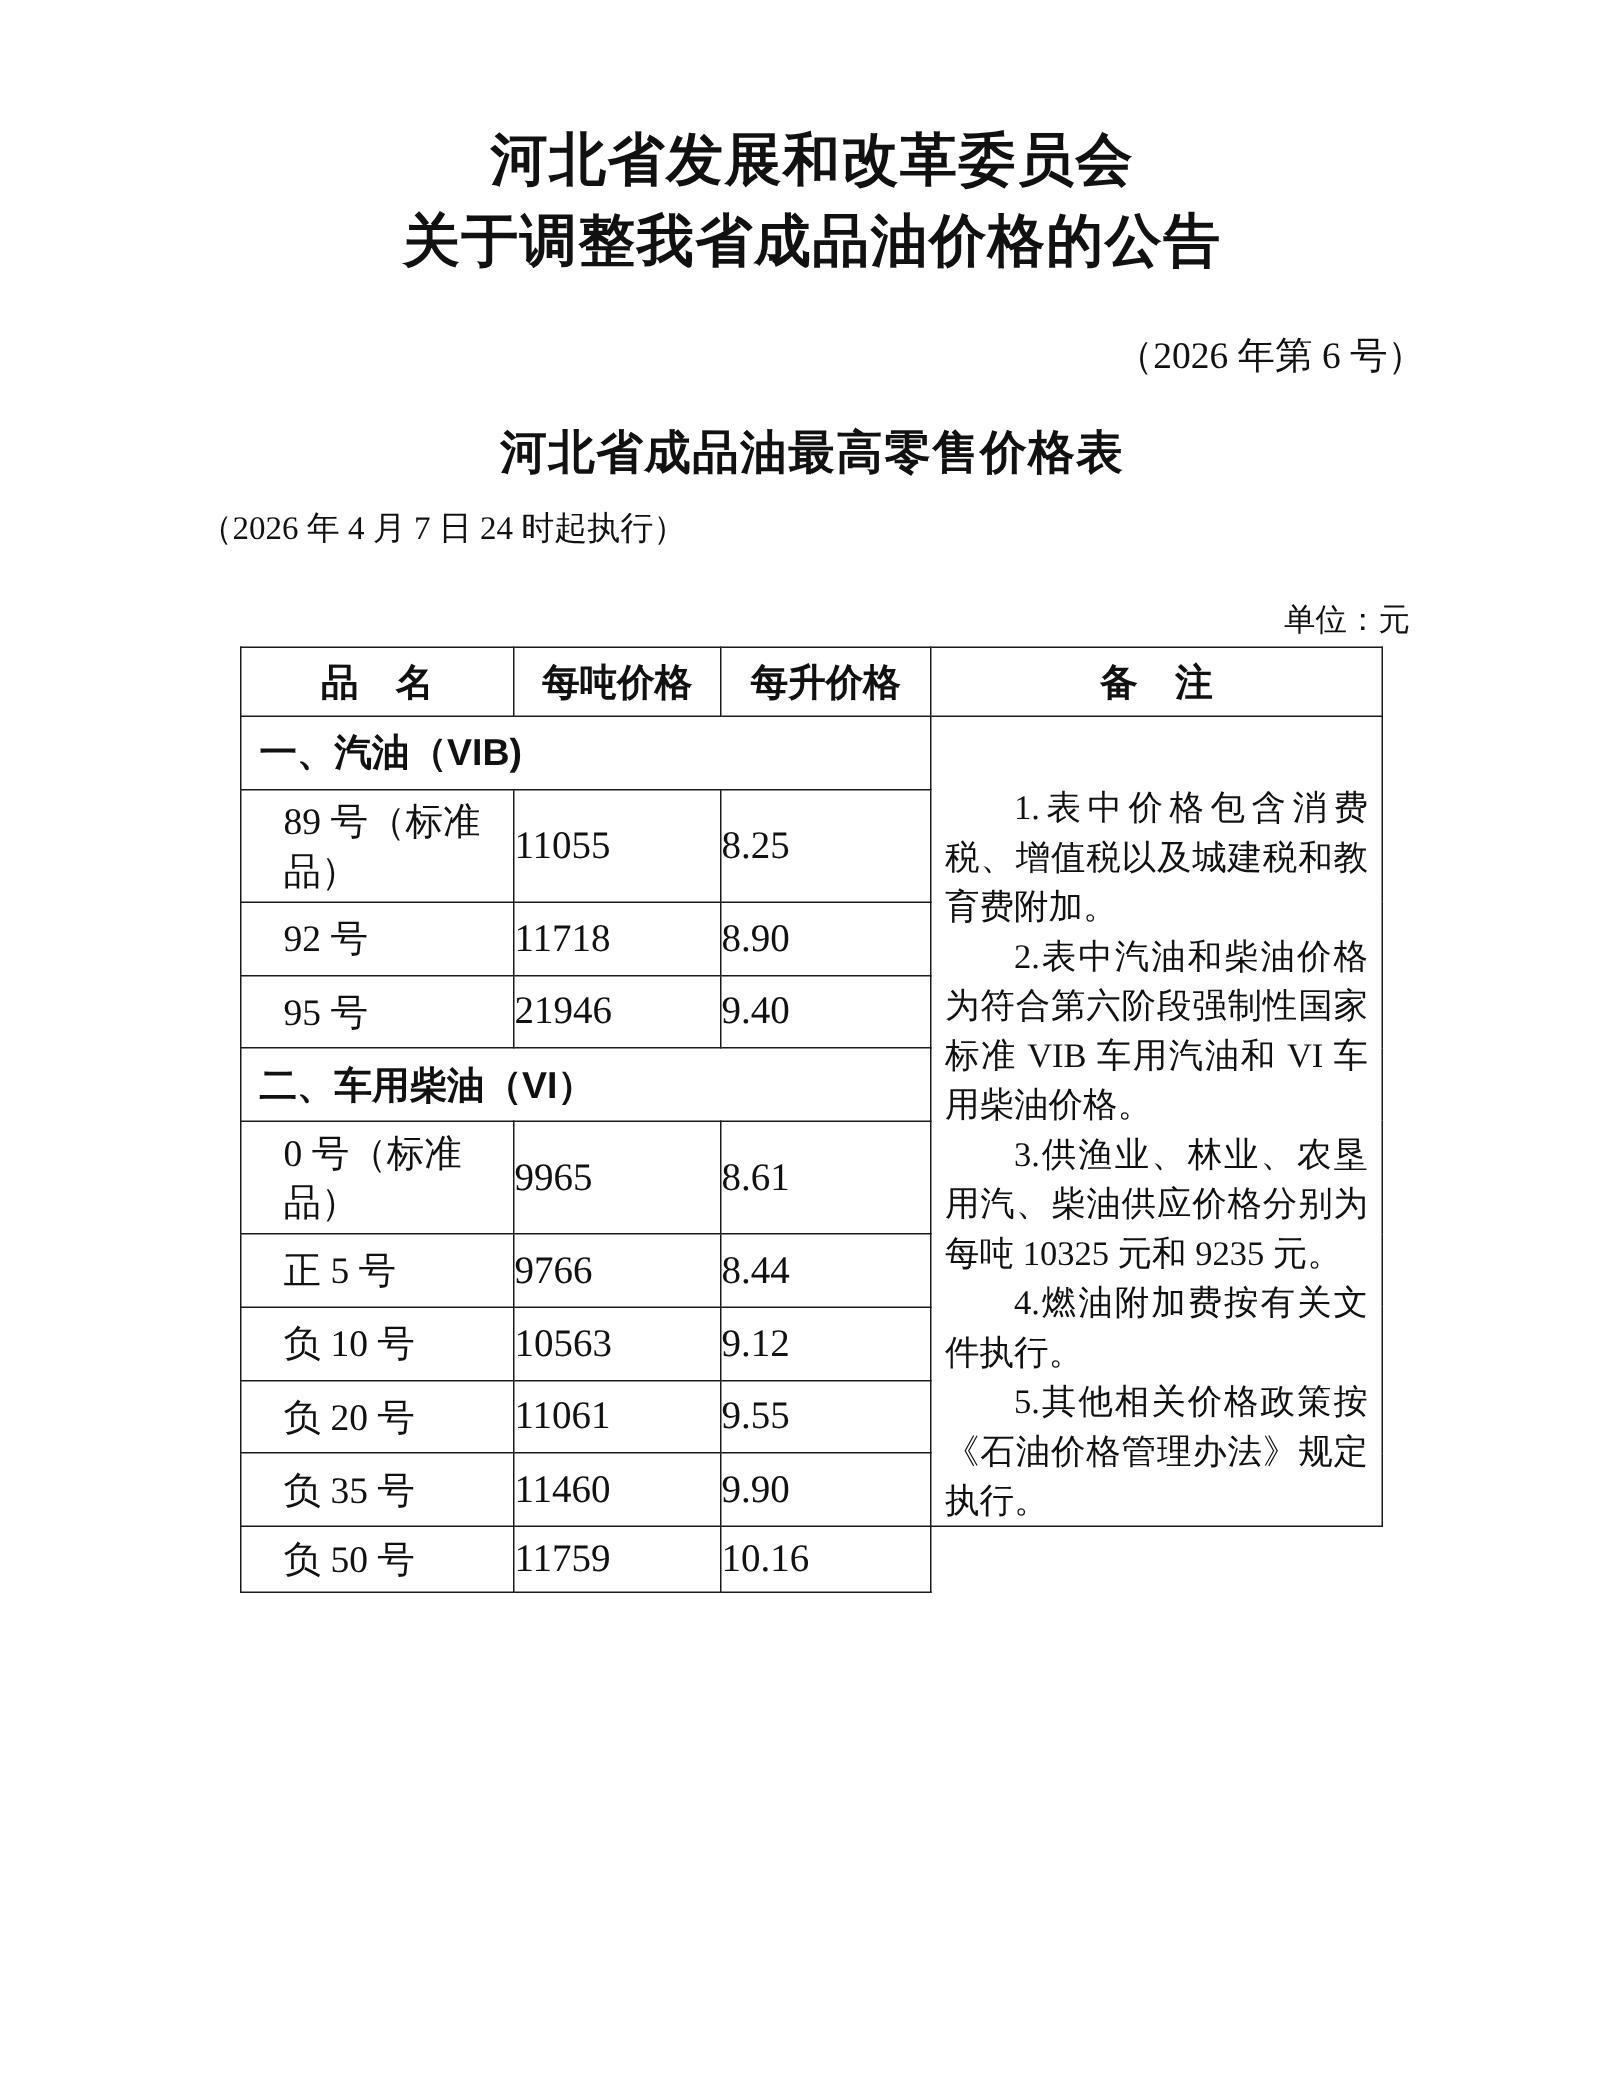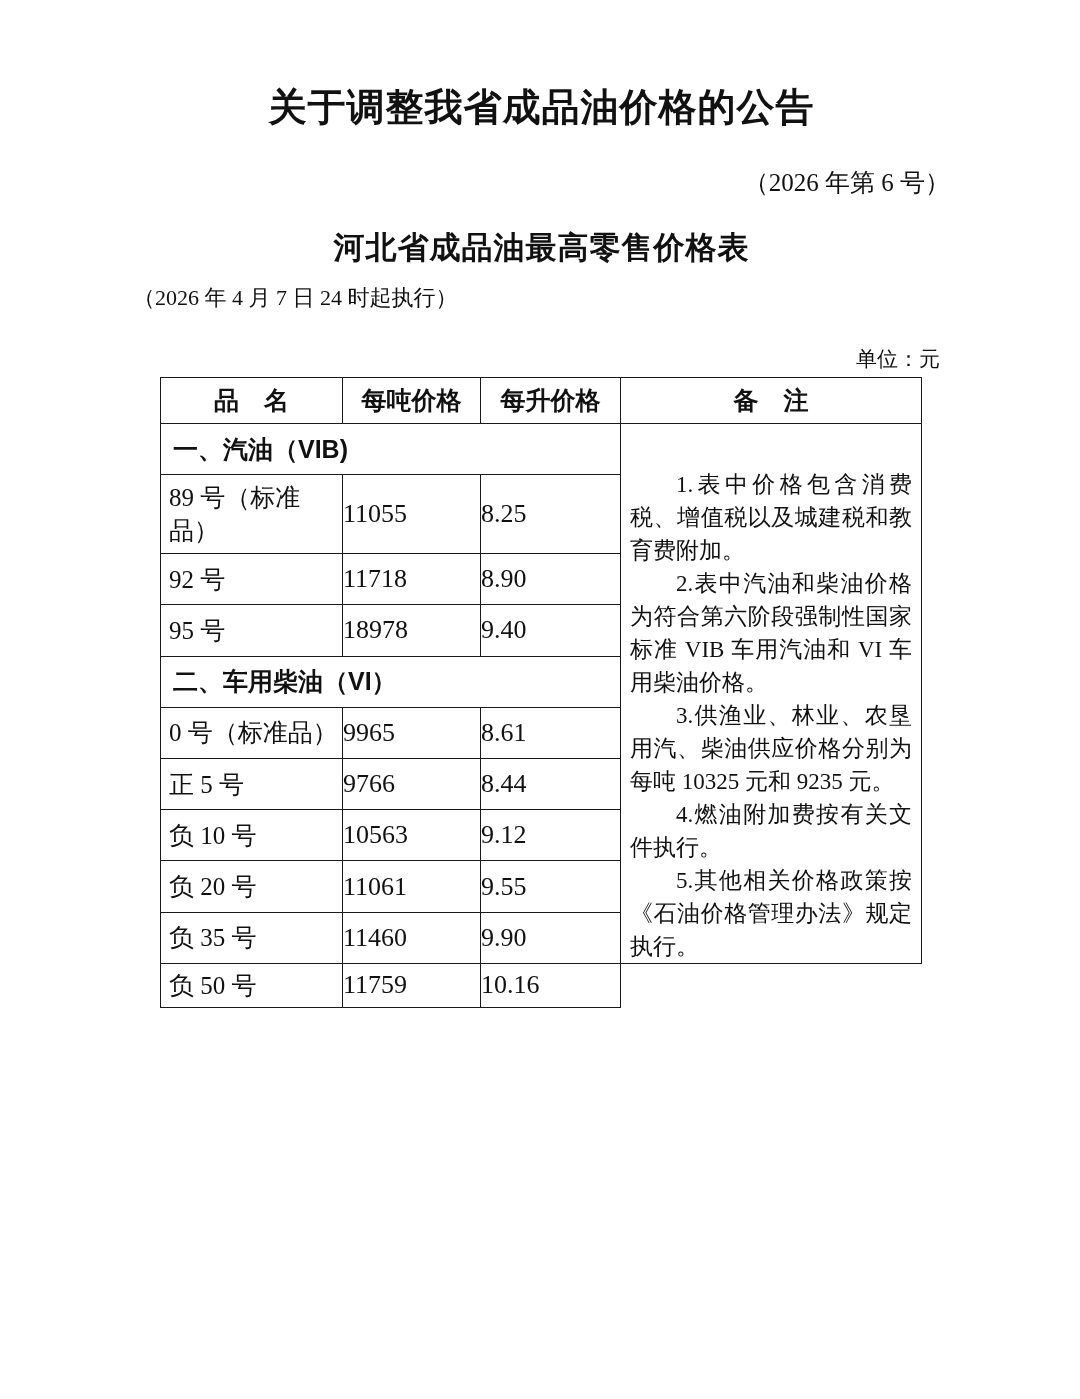--- a/index.html
+++ b/index.html
@@ -33,37 +33,38 @@
   .price-table col.c-name  { width: 182px; }
   .price-table col.c-ton   { width: 138px; }
   .price-table col.c-liter { width: 140px; }
   .price-table col.c-note  { width: 301px; }
   .price-table th, .price-table td { border: 1.6px solid #1a1a1a; }
   .price-table th {
     font-family: "Liberation Sans", "DejaVu Sans", sans-serif;
     font-weight: bold; font-size: 25px; height: 46px; text-align: center;
   }
   .price-table td { height: 43.5px; font-size: 25px; }
-  td.cell-label { text-align: left; padding-left: 8px; }
+  td.cell-label { text-align: left; padding-left: 28px; }
   td.cell-num { font-size: 26px; }
   td.section-row {
     font-family: "Liberation Sans", "DejaVu Sans", sans-serif;
     font-weight: bold; font-size: 25px; text-align: left; padding-left: 12px;
   }
   td.remarks-cell { vertical-align: top; padding: 44px 9px 0 9px; }
   .remarks-cell p {
     font-size: 23px; line-height: 33px; text-align: justify; text-indent: 2em;
   }
 </style>
 </head>
 <body>
 
 <div class="page">
 
   <div class="doc-title">
+    <div>河北省发展和改革委员会</div>
     <div>关于调整我省成品油价格的公告</div>
   </div>
 
   <div class="doc-number">（2026 年第 6 号）</div>
 
 
   <div class="table-title">河北省成品油最高零售价格表</div>
   <div class="table-subtitle">（2026 年 4 月 7 日 24 时起执行）</div>
   <div class="unit-line">单位：元</div>
 
@@ -96,21 +97,21 @@
         <td class="cell-num">11055</td>
         <td class="cell-num">8.25</td>
       </tr>
       <tr>
         <td class="cell-label">92 号</td>
         <td class="cell-num">11718</td>
         <td class="cell-num">8.90</td>
       </tr>
       <tr>
         <td class="cell-label">95 号</td>
-        <td class="cell-num">18978</td>
+        <td class="cell-num">21946</td>
         <td class="cell-num">9.40</td>
       </tr>
       <tr>
         <td class="section-row" colspan="3">二、车用柴油（VI）</td>
       </tr>
       <tr>
         <td class="cell-label">0 号（标准品）</td>
         <td class="cell-num">9965</td>
         <td class="cell-num">8.61</td>
       </tr>

